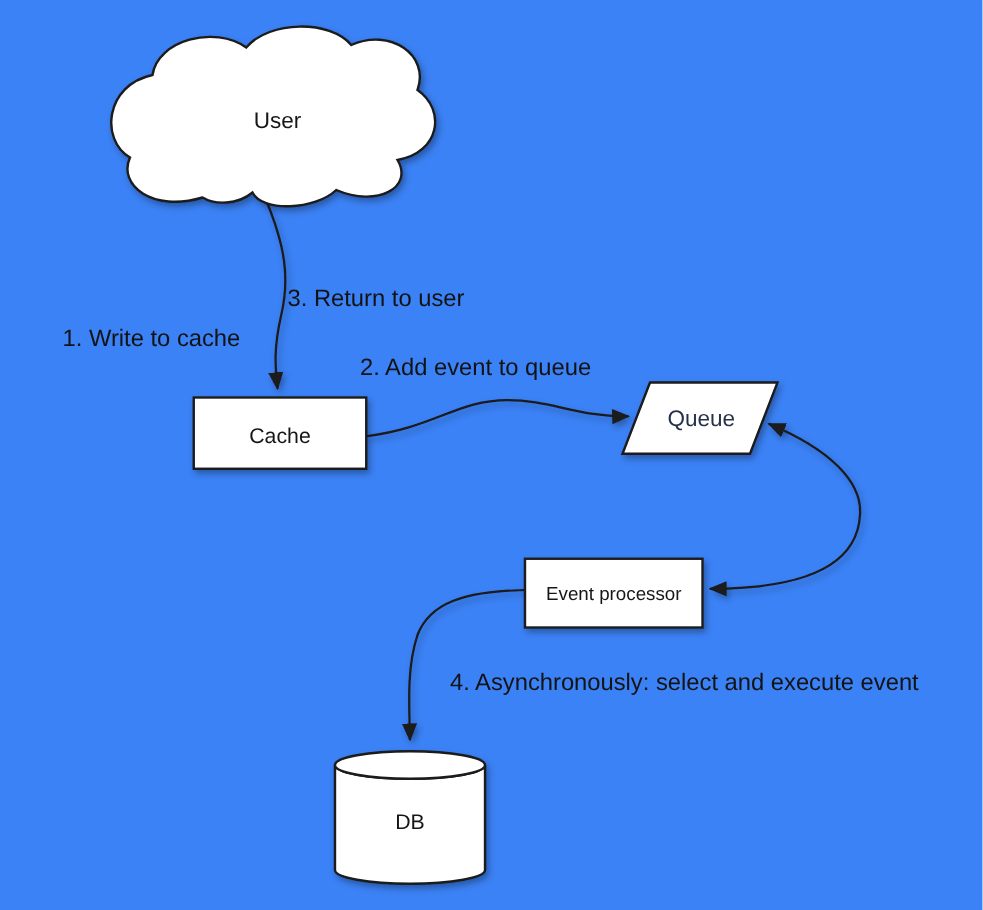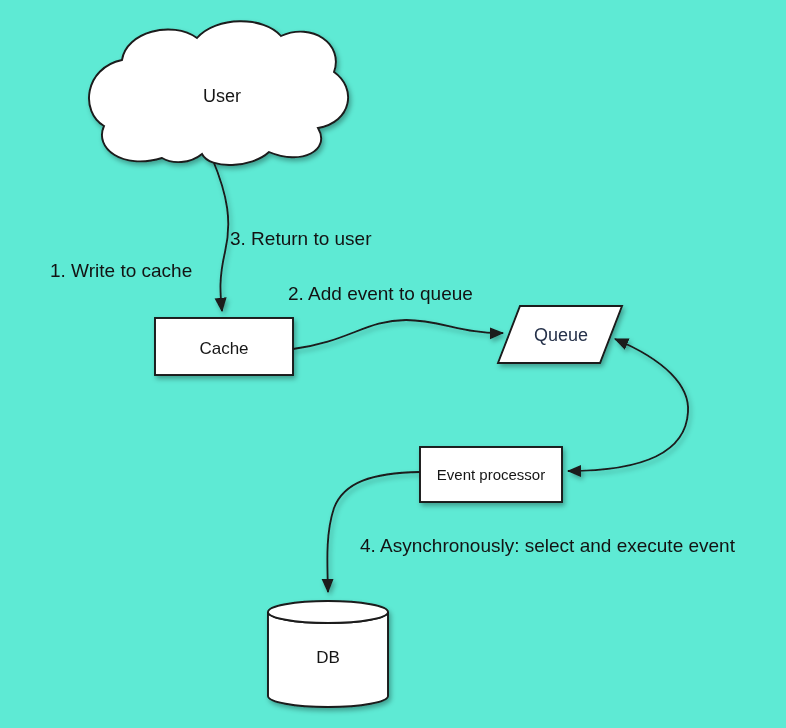--- a/index.html
+++ b/index.html
@@ -5,21 +5,21 @@
   html, body {
     margin: 0;
     padding: 0;
     background: #ffffff;
     font-family: "Liberation Sans", sans-serif;
   }
   .stage {
     position: relative;
     width: 786px;
     height: 728px;
-    background: #5eead4;
+    background: #3b82f6;
     overflow: hidden;
   }
   svg { display: block; }
   .edge {
     fill: none;
     stroke: #1a1a1a;
     stroke-width: 1.8;
   }
   .shape {
     fill: #ffffff;

